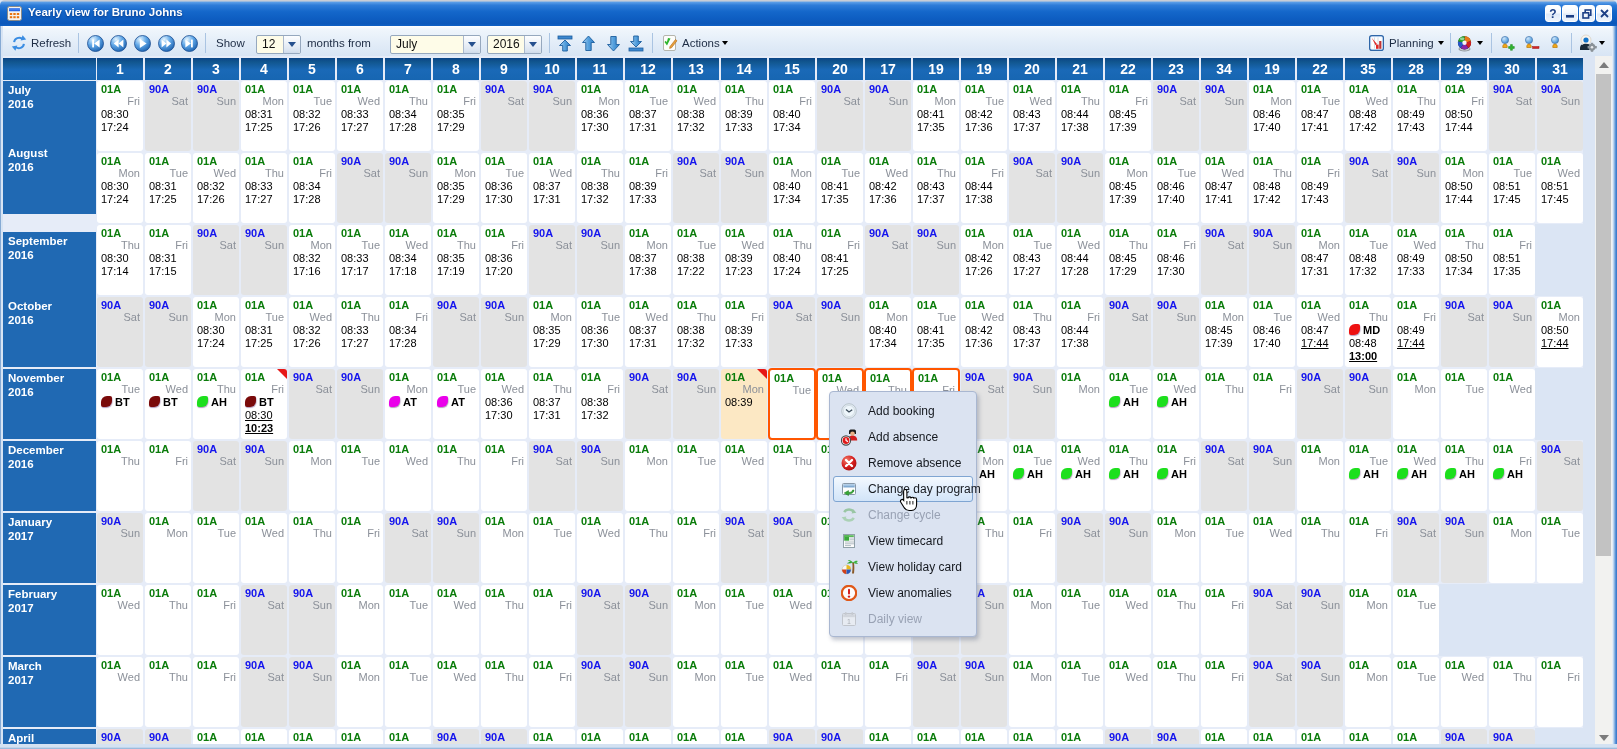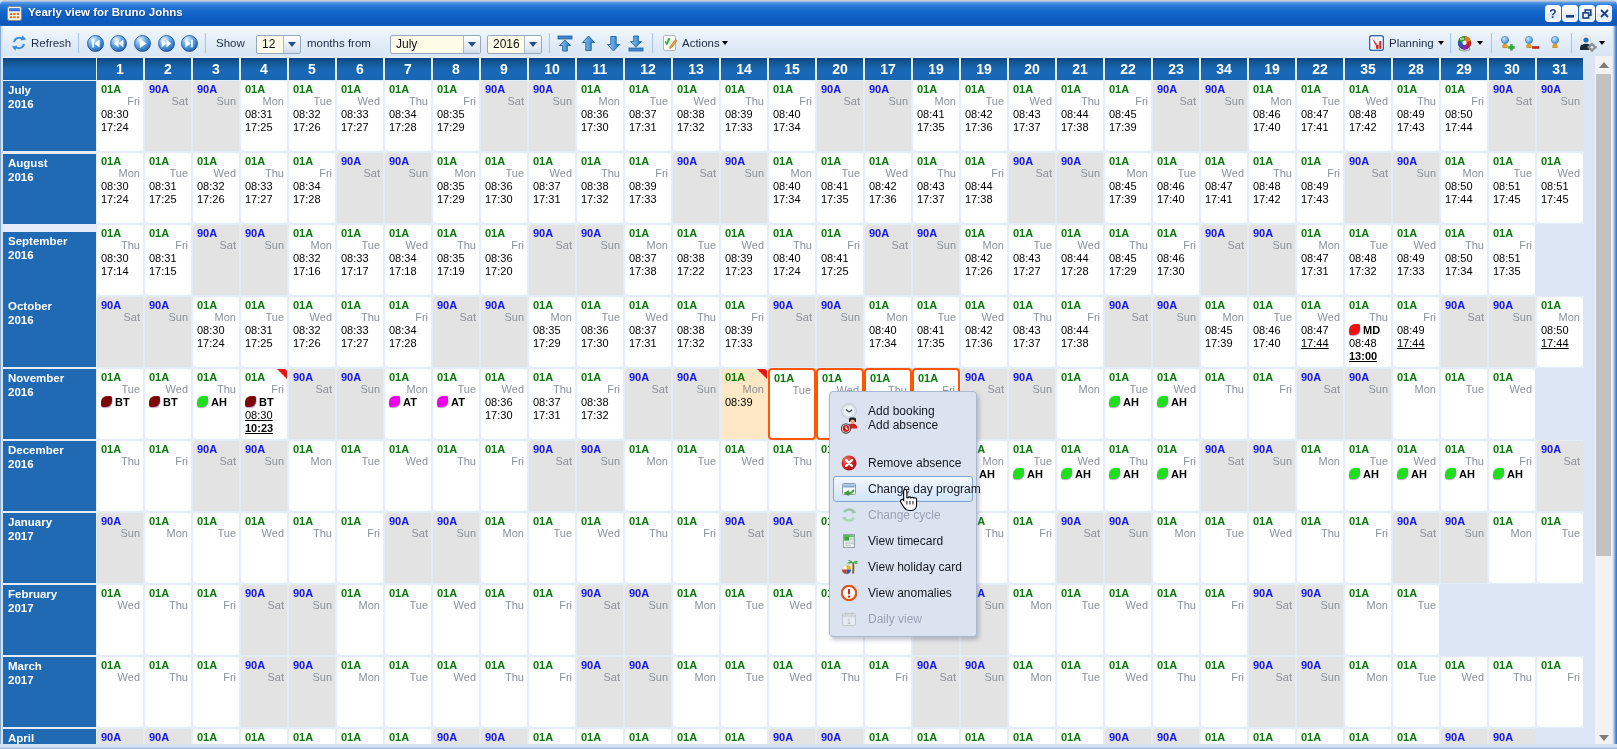--- a/index.html
+++ b/index.html
@@ -469,21 +469,21 @@
       <div class="t">17:44</div>
     </div>
 <div class="c we" style="left:1489px;top:81px">
       <div class="pb">90A</div>
       <div class="d">Sat</div>
     </div>
 <div class="c we" style="left:1537px;top:81px">
       <div class="pb">90A</div>
       <div class="d">Sun</div>
     </div>
-<div class="mo" style="left:3px;top:154px">August<br>2016</div>
+<div class="mo" style="left:3px;top:144px">August<br>2016</div>
 <div class="c" style="left:97px;top:153px">
       <div class="pg">01A</div>
       <div class="d">Mon</div>
       <div class="t">08:30</div>
       <div class="t">17:24</div>
     </div>
 <div class="c" style="left:145px;top:153px">
       <div class="pg">01A</div>
       <div class="d">Tue</div>
       <div class="t">08:31</div>
@@ -1753,21 +1753,21 @@
 <div id="menu">
 <div id="hil" style="top:84px"></div>
 <div class="mi" style="top:6px">
         <svg width="16" height="16">
           <circle cx="8" cy="8" r="7.3" fill="#e4ecf2" stroke="#b8c4cc" stroke-width="1"></circle>
           <circle cx="8" cy="8" r="5.6" fill="#eef6fb" stroke="#cdd8e0" stroke-width="0.8"></circle>
           <path d="M5 6.5 L8 9 L11.2 6.8" fill="none" stroke="#3a4a58" stroke-width="1.3"></path>
         </svg>
         <span class="lb">Add booking</span>
       </div>
-<div class="mi" style="top:20px">
+<div class="mi" style="top:32px">
         <svg width="17" height="17">
           <path d="M8 2.5 C8 1 9 0.5 10.5 0.5 L12.5 0.5 C14 0.5 15 1 15 2.5 L15 5 L8 5 Z" fill="#1a1a1a"></path>
           <circle cx="11.5" cy="4.8" r="2.3" fill="#e8b086"></circle>
           <path d="M6.8 11.5 C6.8 8 8.8 6.8 11.5 6.8 C14.2 6.8 16.2 8 16.2 11.5 Z" fill="#d41e1e"></path>
           <circle cx="5" cy="11.5" r="4.6" fill="#fff" stroke="#4a4a4a" stroke-width="1.1"></circle>
           <circle cx="5" cy="11.5" r="3.4" fill="#e01818"></circle>
           <path d="M5 9.3 L5 11.5 L7 12.6" fill="none" stroke="#fff" stroke-width="1.2"></path>
         </svg>
         <span class="lb">Add absence</span>
       </div>

